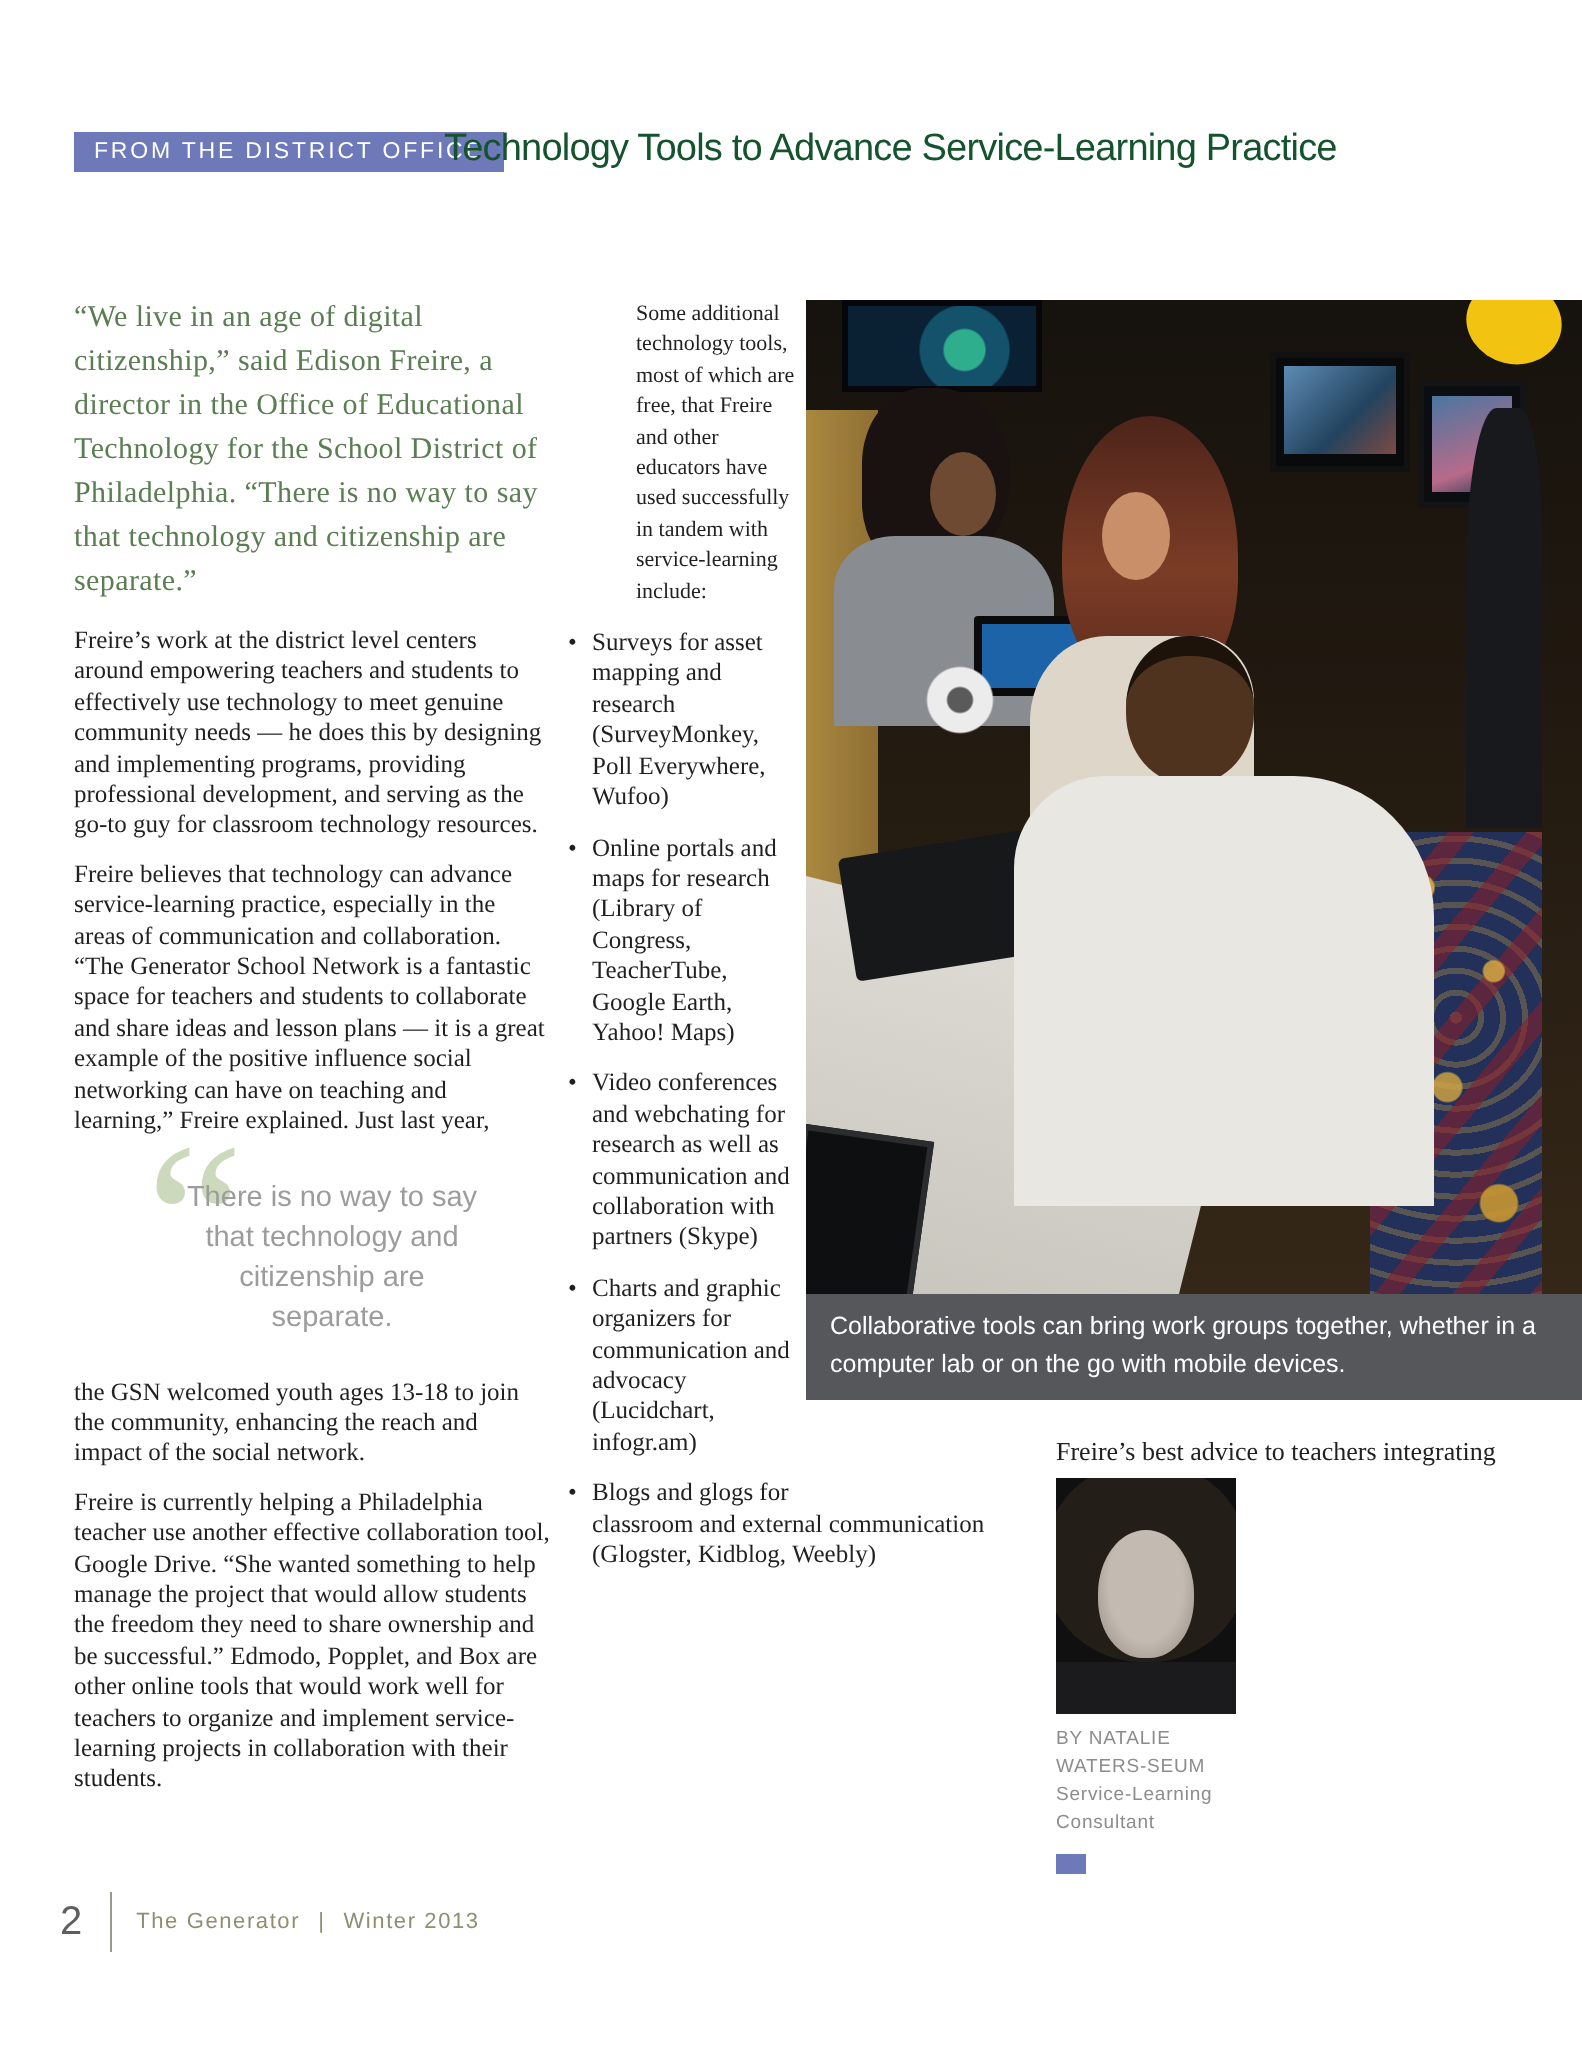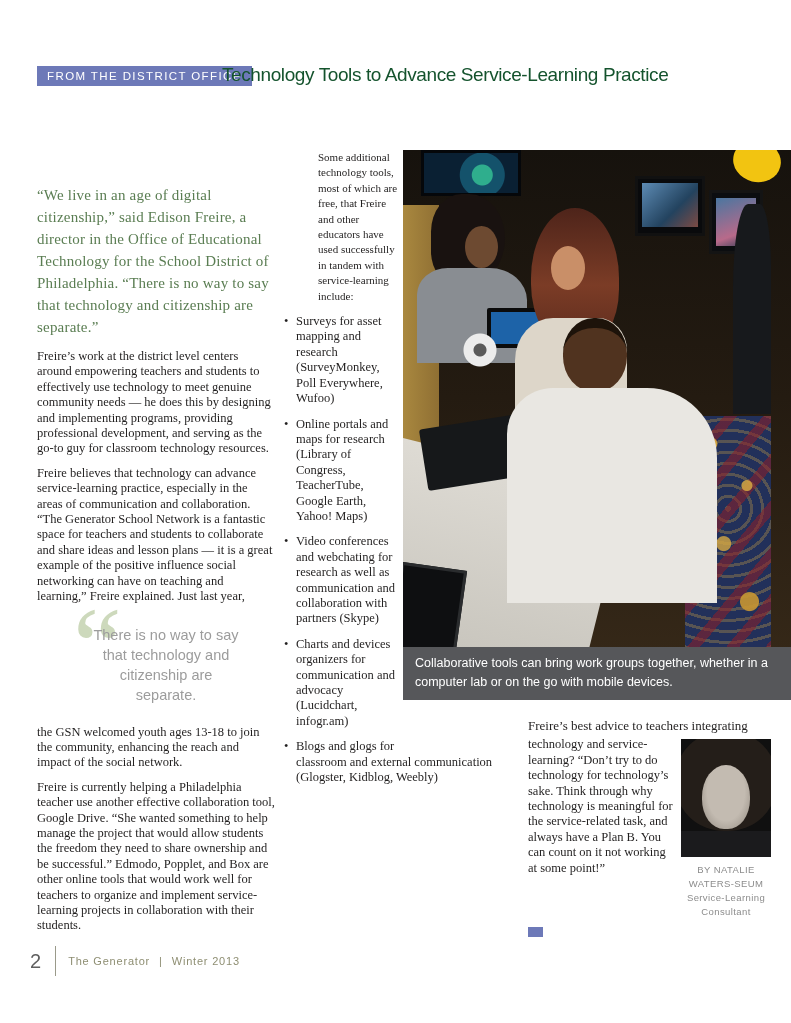--- a/index.html
+++ b/index.html
@@ -19,21 +19,21 @@
     white-space:nowrap;
   }
   .title {
     position:absolute; left:222px; top:57px; width:552px;
     font-family:"Liberation Sans", sans-serif; font-stretch:condensed;
     font-size:19px; line-height:36px; letter-spacing:-0.4px;
     color:#14532d; font-weight:400;
   }
 
   
-  .col-left { position:absolute; left:37px; top:148px; width:238px;margin-top:36px; }
+  .col-left { position:absolute; left:37px; top:148px; width:238px; }
   .lead {
     color:#5a7d52; font-size:15px; line-height:22px; letter-spacing:0.2px;
     margin-bottom:11px;
   }
   .para { font-size:12.5px; line-height:15.4px; margin-bottom:9px; }
   .pullquote {
     position:relative; margin:20px 0 20px 18px; padding-left:37px;
     width:185px; min-height:62px;
   }
   .pq-mark {
@@ -136,21 +136,20 @@
   .po-hair { position:absolute; left:-6px; top:-8px; width:102px; height:100px;
     background:#241e19; border-radius:48%; }
   .po-face { position:absolute; left:21px; top:26px; width:48px; height:64px;
     background:radial-gradient(ellipse at 50% 42%, #c3bbb1 0 55%, #8e867c 100%);
     border-radius:50% 50% 46% 46%; }
   .po-body { position:absolute; left:0; top:92px; width:90px; height:26px; background:#1b1b1d; }
   .credit {
     font-family:"Liberation Sans", sans-serif; font-stretch:condensed;
     font-size:9.5px; line-height:14px; letter-spacing:0.4px; color:#8c8c8c;
     margin-top:6px;
-    text-align:center;
   }
   .end-mark { width:15px; height:10px; background:#6d79b8; margin-top:8px; }
 
   
   .footer { position:absolute; left:30px; top:946px; display:flex; align-items:center; }
   .page-num { font-family:"Liberation Sans", sans-serif; font-stretch:condensed;
     font-size:20px; color:#5f5f5f; }
   .foot-rule { width:1px; height:30px; background:#9a9a8a; margin:0 12px 0 14px; }
   .foot-text { font-family:"Liberation Sans", sans-serif; font-stretch:condensed;
     font-size:11px; letter-spacing:0.8px; color:#8e8e72; }
@@ -175,21 +174,21 @@
     <p class="para">the GSN welcomed youth ages 13-18 to join the community, enhancing the reach and impact of the social network.</p>
     <p class="para">Freire is currently helping a Philadelphia teacher use another effective collaboration tool, Google Drive. “She wanted something to help manage the project that would allow students the freedom they need to share ownership and be successful.” Edmodo, Popplet, and Box are other online tools that would work well for teachers to organize and implement service-learning projects in collaboration with their students.</p>
   </div>
 
   <div class="col-mid">
     <div class="mid-spacer"></div>
     <p class="mid-intro">Some additional technology tools, most of which are free, that Freire and other educators have used successfully in tandem with service-learning include:</p>
     <div class="bullet">Surveys for asset mapping and research (SurveyMonkey, Poll Everywhere, Wufoo)</div>
     <div class="bullet">Online portals and maps for research (Library of Congress, TeacherTube, Google Earth, Yahoo! Maps)</div>
     <div class="bullet">Video conferences and webchating for research as well as communication and collaboration with partners (Skype)</div>
-    <div class="bullet">Charts and devices organizers for communication and advocacy (Lucidchart, infogr.am)</div>
+    <div class="bullet">Charts and graphic organizers for communication and advocacy (Lucidchart, infogr.am)</div>
     <div class="bullet">Blogs and glogs for classroom and external communication (Glogster, Kidblog, Weebly)</div>
   </div>
 
   <div class="photo">
     <div class="ph ph-wall-left"></div>
     <div class="ph ph-screen-tl"></div>
     <div class="ph ph-tv1">
         <div class="ph ph-tv1-in"></div>
       </div>
     <div class="ph ph-tv2">
@@ -210,21 +209,20 @@
     <div class="ph ph-laptop"></div>
     <div class="ph ph-laptop2"></div>
     <div class="ph ph-p3-head"></div>
     <div class="ph ph-p3-shirt"></div>
     <div class="photo-caption">Collaborative tools can bring work groups together, whether in a computer lab or on the go with mobile devices.</div>
   </div>
 
   <div class="col-right">
     <p class="rc-par-first">Freire’s best advice to teachers integrating</p>
     <div class="rc-row">
-      <div class="rc-text">technology and service-learning? “Don’t try to do technology for technology’s sake. Think through why technology is meaningful for the service-related task, and always have a Plan B. You can count on it not working at some point!”</div>
       <div class="rc-side">
         <div class="portrait">
           <div class="po-hair"></div>
           <div class="po-face"></div>
           <div class="po-body"></div>
         </div>
         <div class="credit">
           <div>BY NATALIE WATERS-SEUM</div>
           <div>Service-Learning Consultant</div>
         </div>

